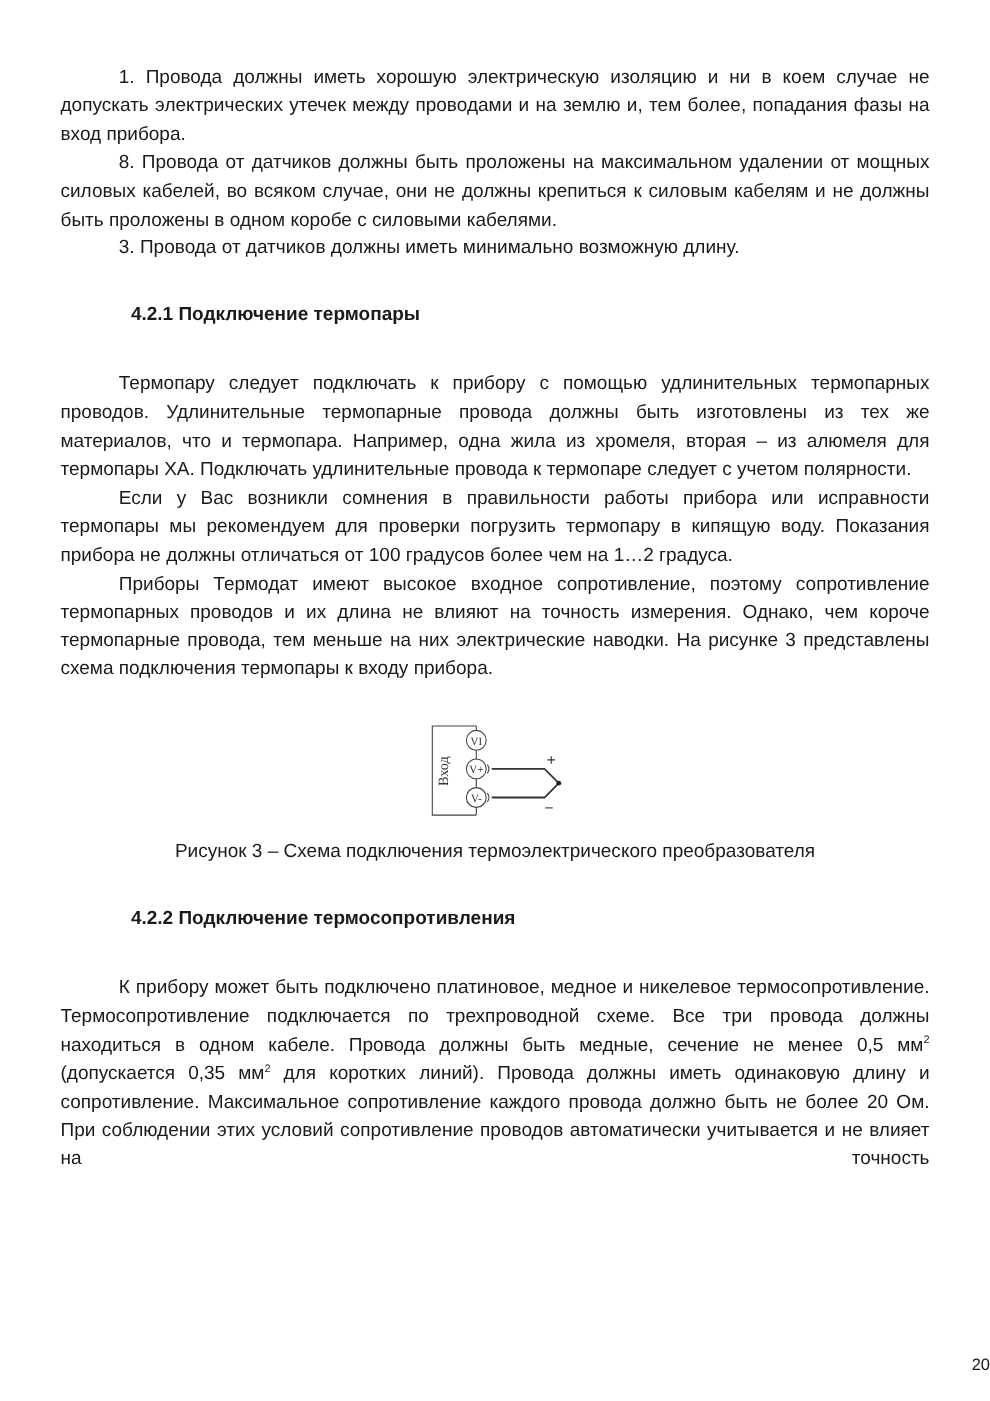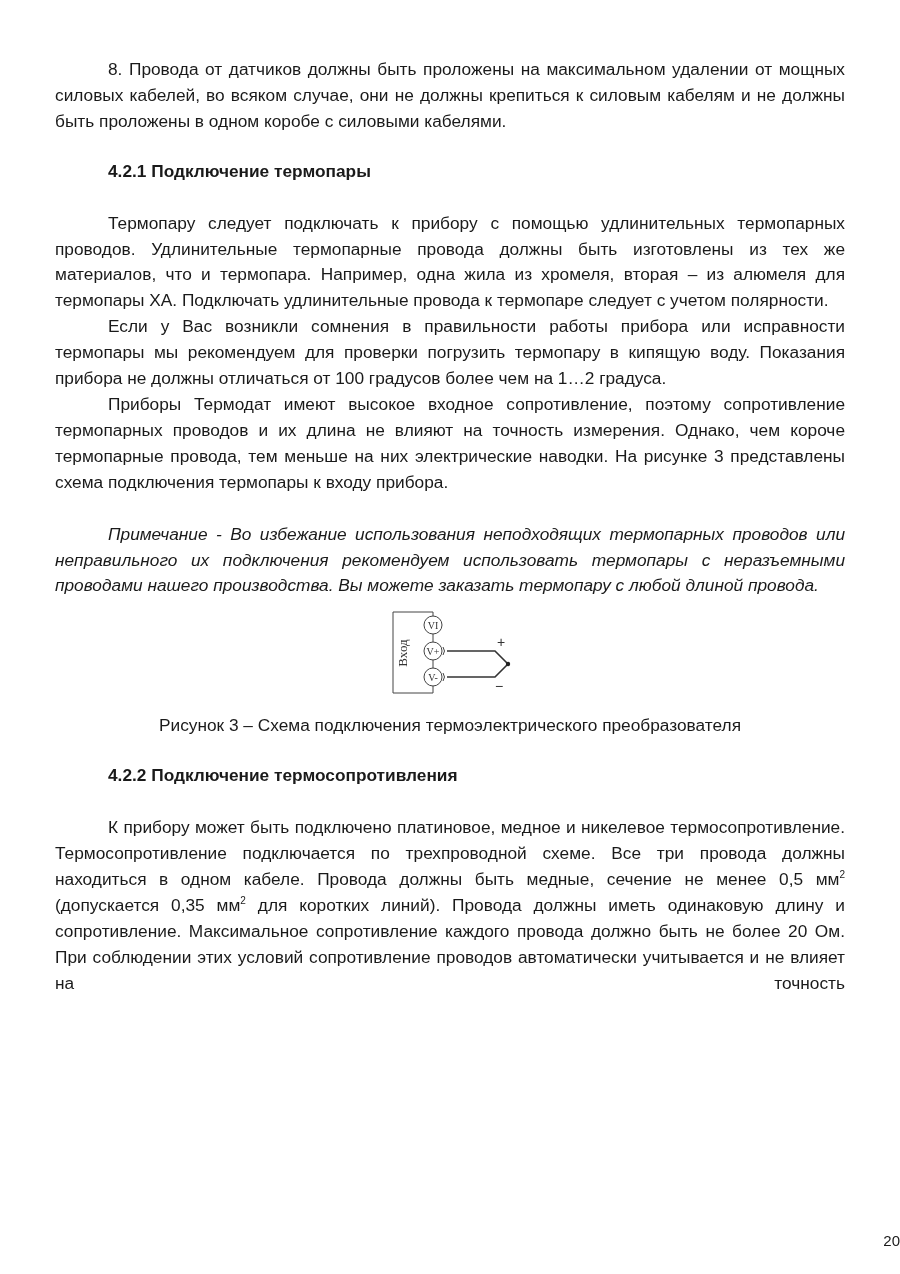--- a/index.html
+++ b/index.html
@@ -2,46 +2,47 @@
 <html><head>
 <meta charset="utf-8">
 <style>
   html, body { margin: 0; padding: 0; background: #ffffff; }
   body { width: 900px; height: 1274px; position: relative; overflow: hidden;
          font-family: "Liberation Sans", sans-serif; color: #1a1a1a; }
   .page { position: absolute; left: 55px; top: 57px; width: 790px; }
   p { margin: 0; font-size: 17.3px; line-height: 25.9px; text-align: justify; }
   .ind { text-indent: 53px; }
   .last { text-align-last: justify; }
-  h2 { margin: 0; font-size: 17.3px; font-weight: bold; line-height: 25.9px; padding-left: 53px; }
+  h2 { margin: 11px; font-size: 17.3px; font-weight: bold; line-height: 25.9px; padding-left: 53px; }
   .it { font-style: italic; }
   .gap1 { height: 24px; }
   .gap2 { height: 26px; }
   .fig { position: relative; height: 96px; margin-top: 10px; }
   .fig svg { position: absolute; left: 330px; top: 0; }
   .caption { text-align: center; font-size: 17.3px; line-height: 25.9px; margin-top: 8px; }
   sup { font-size: 10px; line-height: 0; vertical-align: super; }
   .pagenum { position: absolute; left: 0; width: 900px; top: 1232px; text-align: right; font-size: 15px; }
 </style>
 </head>
 <body>
 
 <div class="page">
+  <p class="ind">1. Провода должны иметь хорошую электрическую изоляцию и ни в коем случае не допускать электрических утечек между проводами и на землю и, тем более, попадания фазы на вход прибора.</p>
   <p class="ind">8. Провода от датчиков должны быть проложены на максимальном удалении от мощных силовых кабелей, во всяком случае, они не должны крепиться к силовым кабелям и не должны быть проложены в одном коробе с силовыми кабелями.</p>
+  <p class="ind">3. Провода от датчиков должны иметь минимально возможную длину.</p>
 
   <div class="gap1"></div>
   <h2>4.2.1 Подключение термопары</h2>
   <div class="gap2"></div>
 
   <p class="ind">Термопару следует подключать к прибору с помощью удлинительных термопарных проводов. Удлинительные термопарные провода должны быть изготовлены из тех же материалов, что и термопара. Например, одна жила из хромеля, вторая – из алюмеля для термопары ХА. Подключать удлинительные провода к термопаре следует с учетом полярности.</p>
   <p class="ind">Если у Вас возникли сомнения в правильности работы прибора или исправности термопары мы рекомендуем для проверки погрузить термопару в кипящую воду. Показания прибора не должны отличаться от 100 градусов более чем на 1…2 градуса.</p>
   <p class="ind">Приборы Термодат имеют высокое входное сопротивление, поэтому сопротивление термопарных проводов и их длина не влияют на точность измерения. Однако, чем короче термопарные провода, тем меньше на них электрические наводки. На рисунке 3 представлены схема подключения термопары к входу прибора.</p>
 
   <div class="gap2"></div>
-  <p class="ind it">Примечание - Во избежание использования неподходящих термопарных проводов или неправильного их подключения рекомендуем использовать термопары с неразъемными проводами нашего производства. Вы можете заказать термопару с любой длиной провода.</p>
 
   <div class="fig">
     <svg width="140" height="90" viewBox="0 0 140 90">
       <polyline points="48,3 8,3 8,84 48,84" fill="none" stroke="#444" stroke-width="1"></polyline>
       <line x1="48" y1="3" x2="48" y2="84" stroke="#444" stroke-width="1"></line>
       <text x="22" y="44" font-family="Liberation Serif, serif" font-size="13" fill="#333" transform="rotate(-90 22 44)" text-anchor="middle">Вход</text>
       <circle cx="48" cy="16" r="9" fill="#fff" stroke="#444"></circle>
       <circle cx="48" cy="42" r="9" fill="#fff" stroke="#444"></circle>
       <circle cx="48" cy="68" r="9" fill="#fff" stroke="#444"></circle>
       <text x="48" y="20" font-family="Liberation Serif, serif" font-size="10" text-anchor="middle" fill="#333">VI</text>

